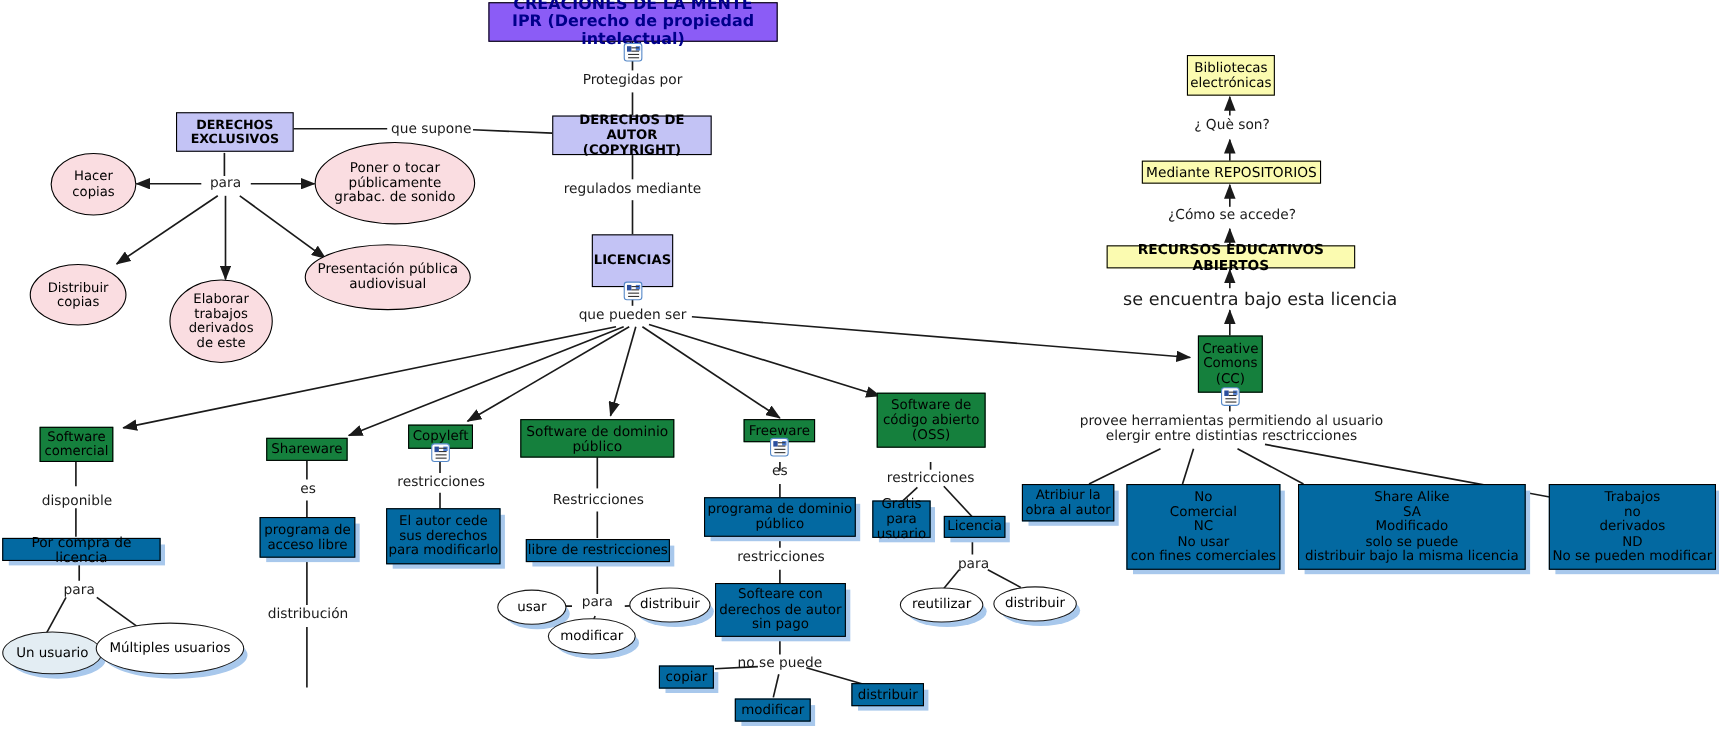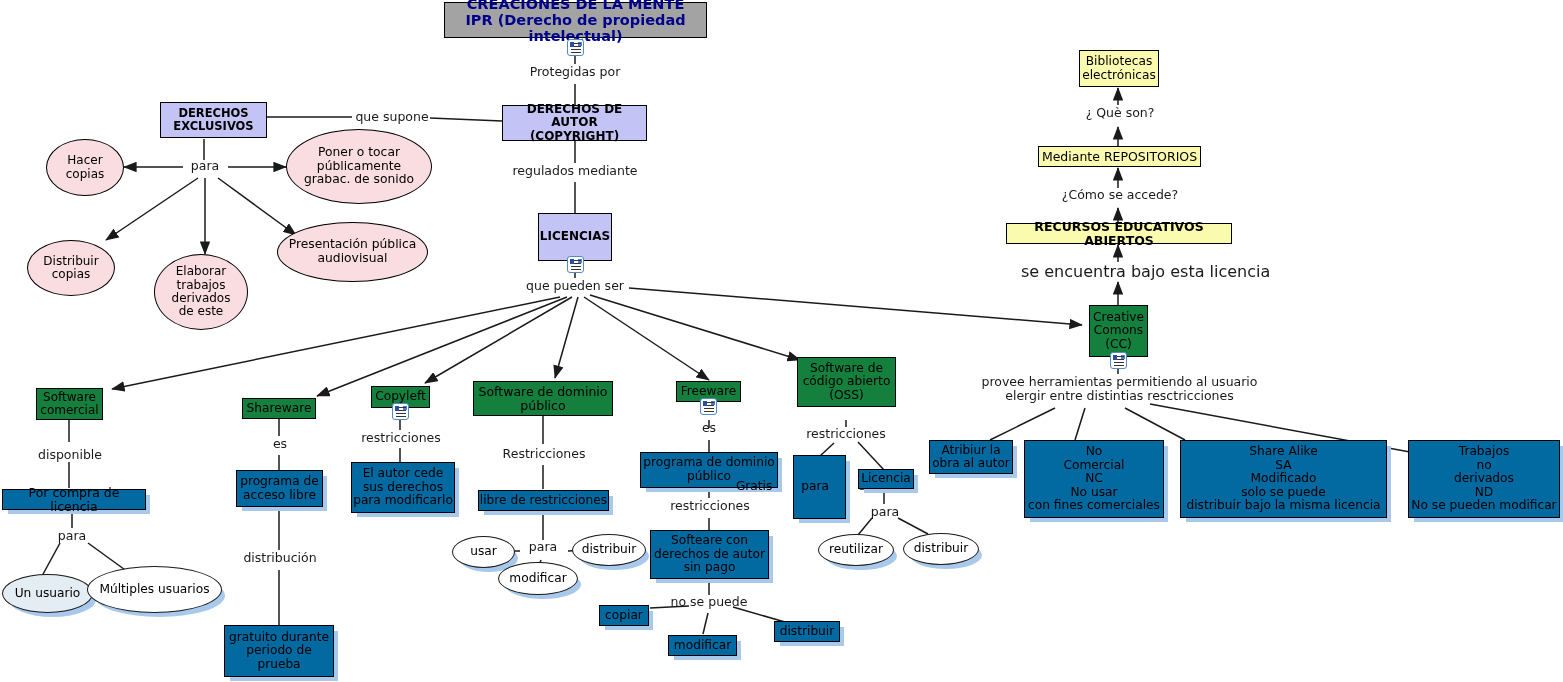--- a/index.html
+++ b/index.html
@@ -35,21 +35,21 @@
     color: #000000;
     z-index: 5;
   }
   
   .box {
     border: 1.4px solid #000000;
     background: #0369a1;
     box-shadow: 5px 5px 0 -1px #a8c8ec;
   }
   .green {
-    background: #a3a3a3;
+    background: #8b5cf6;
     border: 1.6px solid #000000;
     color: #00008b;
     font-weight: bold;
     box-shadow: none;
   }
   .blue {
     background: #c3c3f5;
     border: 1.5px solid #000000;
     color: #000000;
     font-weight: bold;
@@ -390,25 +390,20 @@
   <div class="node ellipse" style="left:87px; top:566px; width:135px; height:47px; font-size:12.2px;">
     <span>Múltiples usuarios</span>
   </div>
 
   <div class="linklabel" style="left:262px; top:437px; width:36px; font-size:12.5px;">es</div>
   <div class="node box" style="left:236px; top:470px; width:87px; height:37px; font-size:12.2px; flex-direction:column;">
     <span>programa de</span>
     <span>acceso libre</span>
   </div>
   <div class="linklabel" style="left:239px; top:551px; width:82px; font-size:12.5px;">distribución</div>
-  <div class="node box" style="left:224px; top:625px; width:110px; height:52px; font-size:12.2px; flex-direction:column;">
-    <span>gratuito durante</span>
-    <span>periodo de</span>
-    <span>prueba</span>
-  </div>
 
   <div class="linklabel" style="left:358px; top:431px; width:86px; font-size:12.5px;">restricciones</div>
   <div class="node box" style="left:351px; top:462px; width:104px; height:51px; font-size:12.2px; flex-direction:column;">
     <span>El autor cede</span>
     <span>sus derechos</span>
     <span>para modificarlo</span>
   </div>
 
   <div class="linklabel" style="left:500px; top:447px; width:88px; font-size:12.5px;">Restricciones</div>
   <div class="node box" style="left:478px; top:490px; width:131px; height:21px; font-size:12.2px;">
@@ -441,21 +436,21 @@
     <span>copiar</span>
   </div>
   <div class="node box" style="left:668px; top:635px; width:69px; height:21px; font-size:12.2px;">
     <span>modificar</span>
   </div>
   <div class="node box" style="left:774px; top:621px; width:66px; height:21px; font-size:12.2px;">
     <span>distribuir</span>
   </div>
 
   <div class="linklabel" style="left:802px; top:427px; width:88px; font-size:12.5px;">restricciones</div>
-  <div class="node box" style="left:793px; top:455px; width:53px; height:64px; font-size:12.2px; gap:29px;">
+  <div class="node box" style="left:793px; top:455px; width:53px; height:34px; font-size:12.2px; flex-direction:column;">
     <span>Gratis</span>
     <span>para</span>
     <span>usuario</span>
   </div>
   <div class="node box" style="left:858px; top:469px; width:56px; height:20px; font-size:12.2px;">
     <span>Licencia</span>
   </div>
   <div class="linklabel" style="left:863px; top:505px; width:44px; font-size:12.5px;">para</div>
   <div class="node ellipse" style="left:818px; top:534px; width:76px; height:32px; font-size:12.2px;">
     <span>reutilizar</span>

